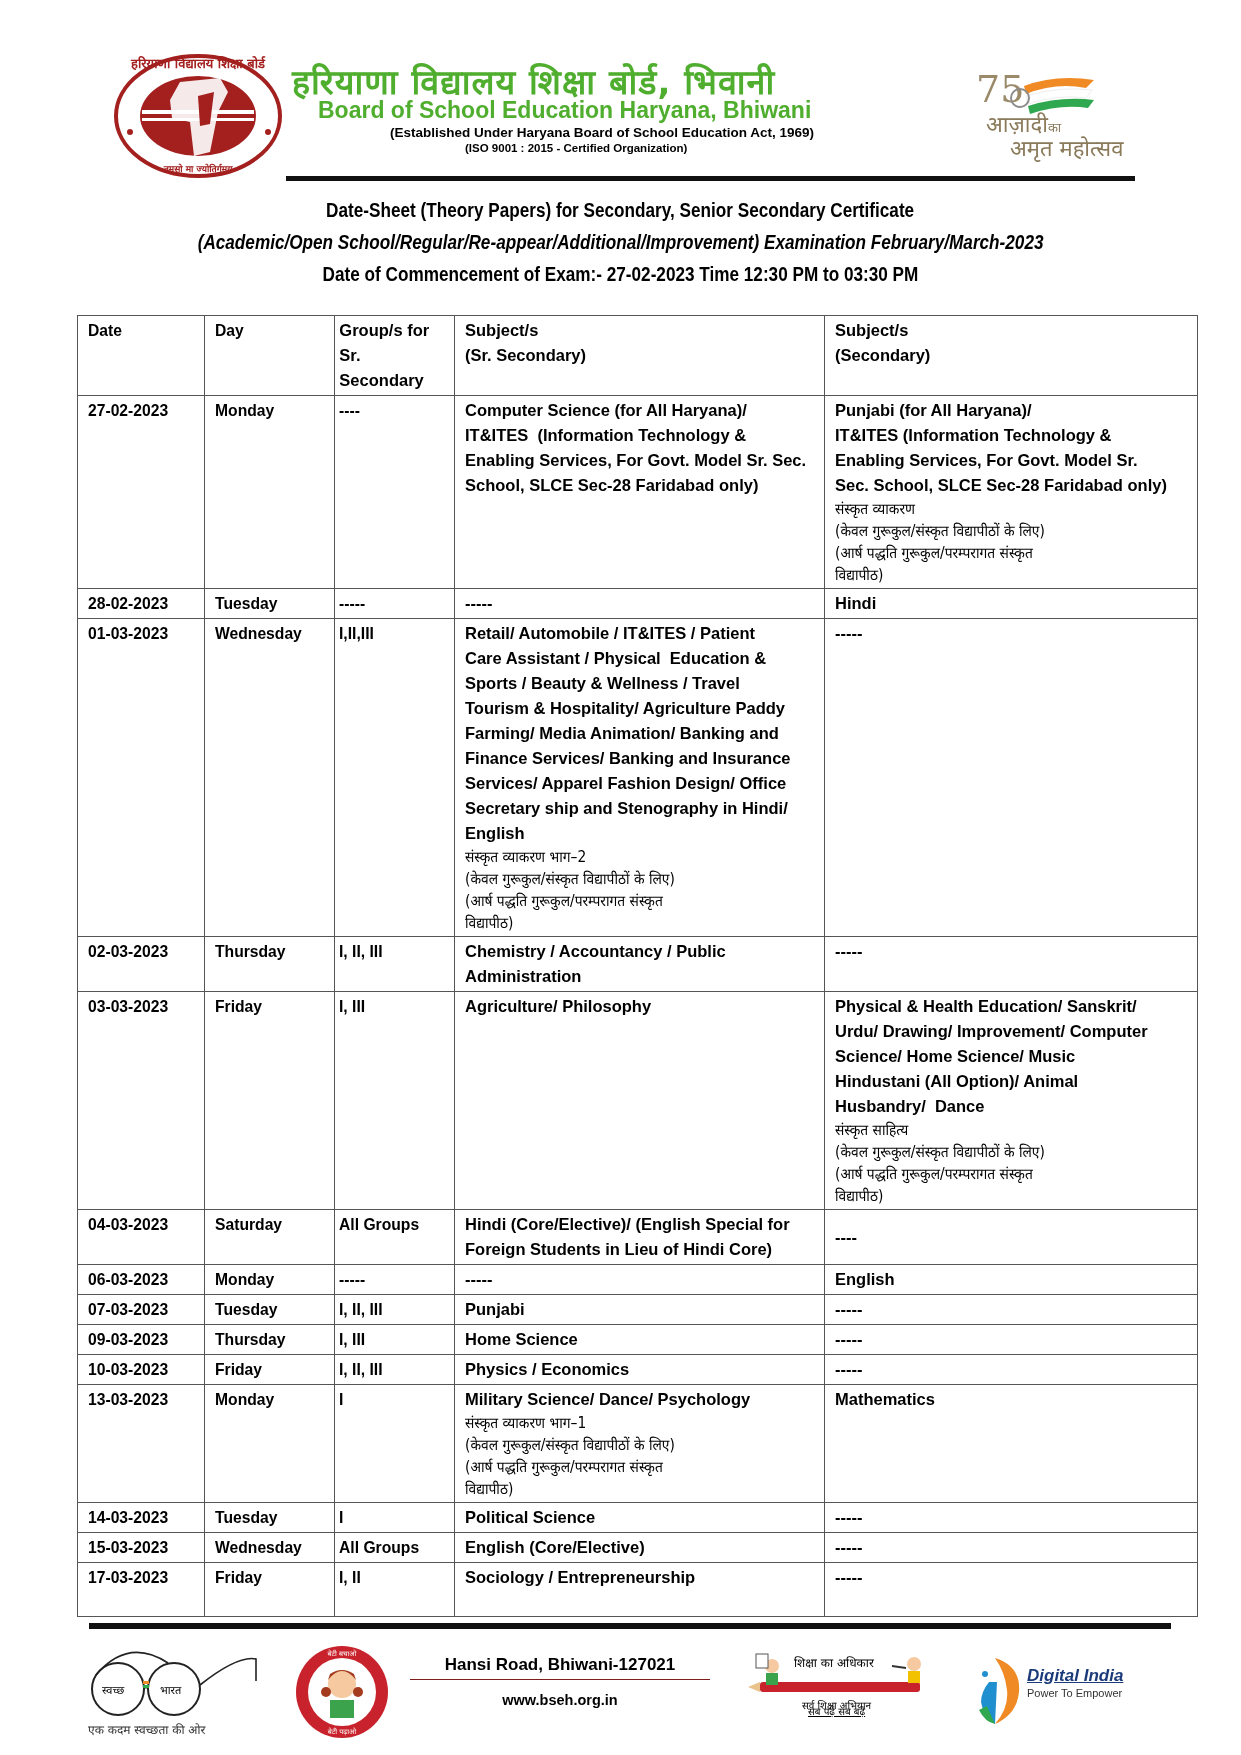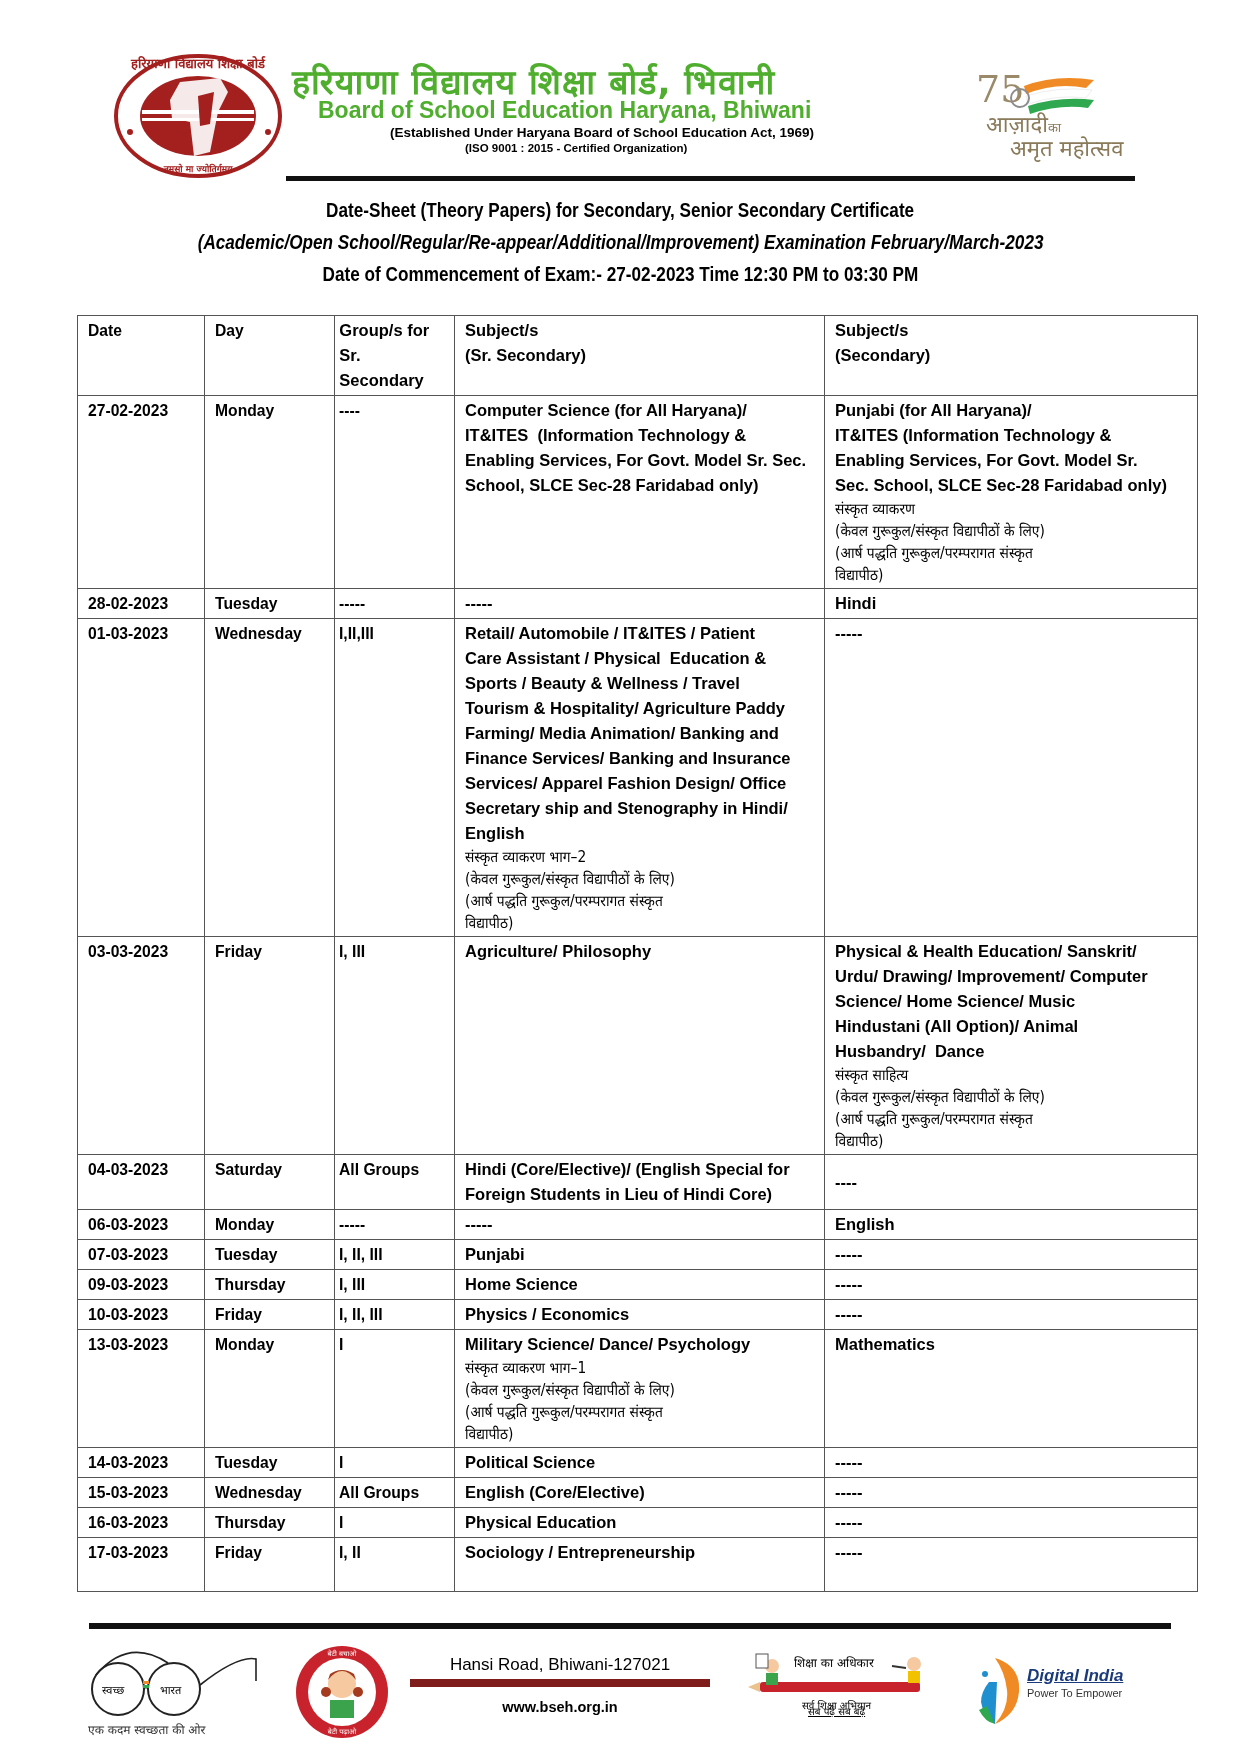--- a/index.html
+++ b/index.html
@@ -43,21 +43,21 @@
           transform: scaleX(0.92); transform-origin: left top; white-space: nowrap; }
   .en-line { display: block; white-space: pre-wrap; }
   .vmid { vertical-align: middle !important; }
 
   
   .bottom-rule { position: absolute; left: 89px; top: 1623px; width: 1082px; height: 6px; background: #111; }
   .footer-item { position: absolute; }
   .swachh { left: 88px; top: 1645px; width: 175px; height: 95px; }
   .beti { left: 292px; top: 1640px; width: 100px; height: 105px; }
   .addr { left: 410px; top: 1655px; width: 300px; text-align: center; }
-  .addr-line1 { font-size: 17px; font-weight: normal; padding-bottom: 4px; border-bottom: 8px solid #7f1d1d; white-space: nowrap; }
+  .addr-line1 { font-size: 17px; font-weight: bold; padding-bottom: 4px; border-bottom: 1px solid #7f1d1d; white-space: nowrap; }
   .addr-line2 { font-size: 14.5px; font-weight: bold; margin-top: 12px; }
   .shiksha { left: 742px; top: 1648px; width: 210px; height: 90px; text-align: right; }
   .digital { left: 965px; top: 1652px; width: 200px; height: 80px; }
   .dig-title { position: absolute; left: 62px; top: 14px; font-size: 17px; font-weight: bold; font-style: italic;
                color: #1b3a7a; text-decoration: underline; white-space: nowrap; }
   .dig-sub { position: absolute; left: 62px; top: 35px; font-size: 11px; color: #333; white-space: nowrap; }
   .swachh-caption { position: absolute; left: 0; top: 76px; font-size: 12px; color: #333; font-family: "DejaVu Sans", sans-serif; white-space: nowrap; }
   .glass-word { font-family: "DejaVu Sans", sans-serif; font-size: 11px; }
   .shiksha-title { position: absolute; left: 52px; top: 6px; font-size: 12px; font-family: "DejaVu Sans", sans-serif; white-space: nowrap; }
   .shiksha-sub1 { position: absolute; left: 60px; top: 50px; font-size: 10px; font-family: "DejaVu Sans", sans-serif; white-space: nowrap; }
@@ -174,20 +174,32 @@
           <span class="deva">संस्कृत व्याकरण भाग–2</span>
           <span class="deva">(केवल गुरूकुल/संस्कृत विद्यापीठों के लिए)</span>
           <span class="deva">(आर्ष पद्धति गुरूकुल/परम्परागत संस्कृत</span>
           <span class="deva">विद्यापीठ)</span>
         </td>
         <td class="c-sec">
           <span class="en-line">-----</span>
         </td>
       </tr>
       <tr>
+        <td class="c-date"><span class="cell-text">02-03-2023</span></td>
+        <td class="c-day"><span class="cell-text">Thursday</span></td>
+        <td class="c-grp"><span class="cell-text">I, II, III</span></td>
+        <td class="c-sr">
+          <span class="en-line">Chemistry / Accountancy / Public</span>
+          <span class="en-line">Administration</span>
+        </td>
+        <td class="c-sec">
+          <span class="en-line">-----</span>
+        </td>
+      </tr>
+      <tr>
         <td class="c-date"><span class="cell-text">03-03-2023</span></td>
         <td class="c-day"><span class="cell-text">Friday</span></td>
         <td class="c-grp"><span class="cell-text">I, III</span></td>
         <td class="c-sr">
           <span class="en-line">Agriculture/ Philosophy</span>
         </td>
         <td class="c-sec">
           <span class="en-line">Physical &amp; Health Education/ Sanskrit/</span>
           <span class="en-line">Urdu/ Drawing/ Improvement/ Computer</span>
           <span class="en-line">Science/ Home Science/ Music</span>
@@ -280,31 +292,20 @@
         <td class="c-sec">
           <span class="en-line">-----</span>
         </td>
       </tr>
       <tr>
         <td class="c-date"><span class="cell-text">15-03-2023</span></td>
         <td class="c-day"><span class="cell-text">Wednesday</span></td>
         <td class="c-grp"><span class="cell-text">All Groups</span></td>
         <td class="c-sr">
           <span class="en-line">English (Core/Elective)</span>
-        </td>
-        <td class="c-sec">
-          <span class="en-line">-----</span>
-        </td>
-      </tr>
-      <tr>
-        <td class="c-date"><span class="cell-text">16-03-2023</span></td>
-        <td class="c-day"><span class="cell-text">Thursday</span></td>
-        <td class="c-grp"><span class="cell-text">I</span></td>
-        <td class="c-sr">
-          <span class="en-line">Physical Education</span>
         </td>
         <td class="c-sec">
           <span class="en-line">-----</span>
         </td>
       </tr>
       <tr style="height: 54px;">
         <td class="c-date"><span class="cell-text">17-03-2023</span></td>
         <td class="c-day"><span class="cell-text">Friday</span></td>
         <td class="c-grp"><span class="cell-text">I, II</span></td>
         <td class="c-sr">

